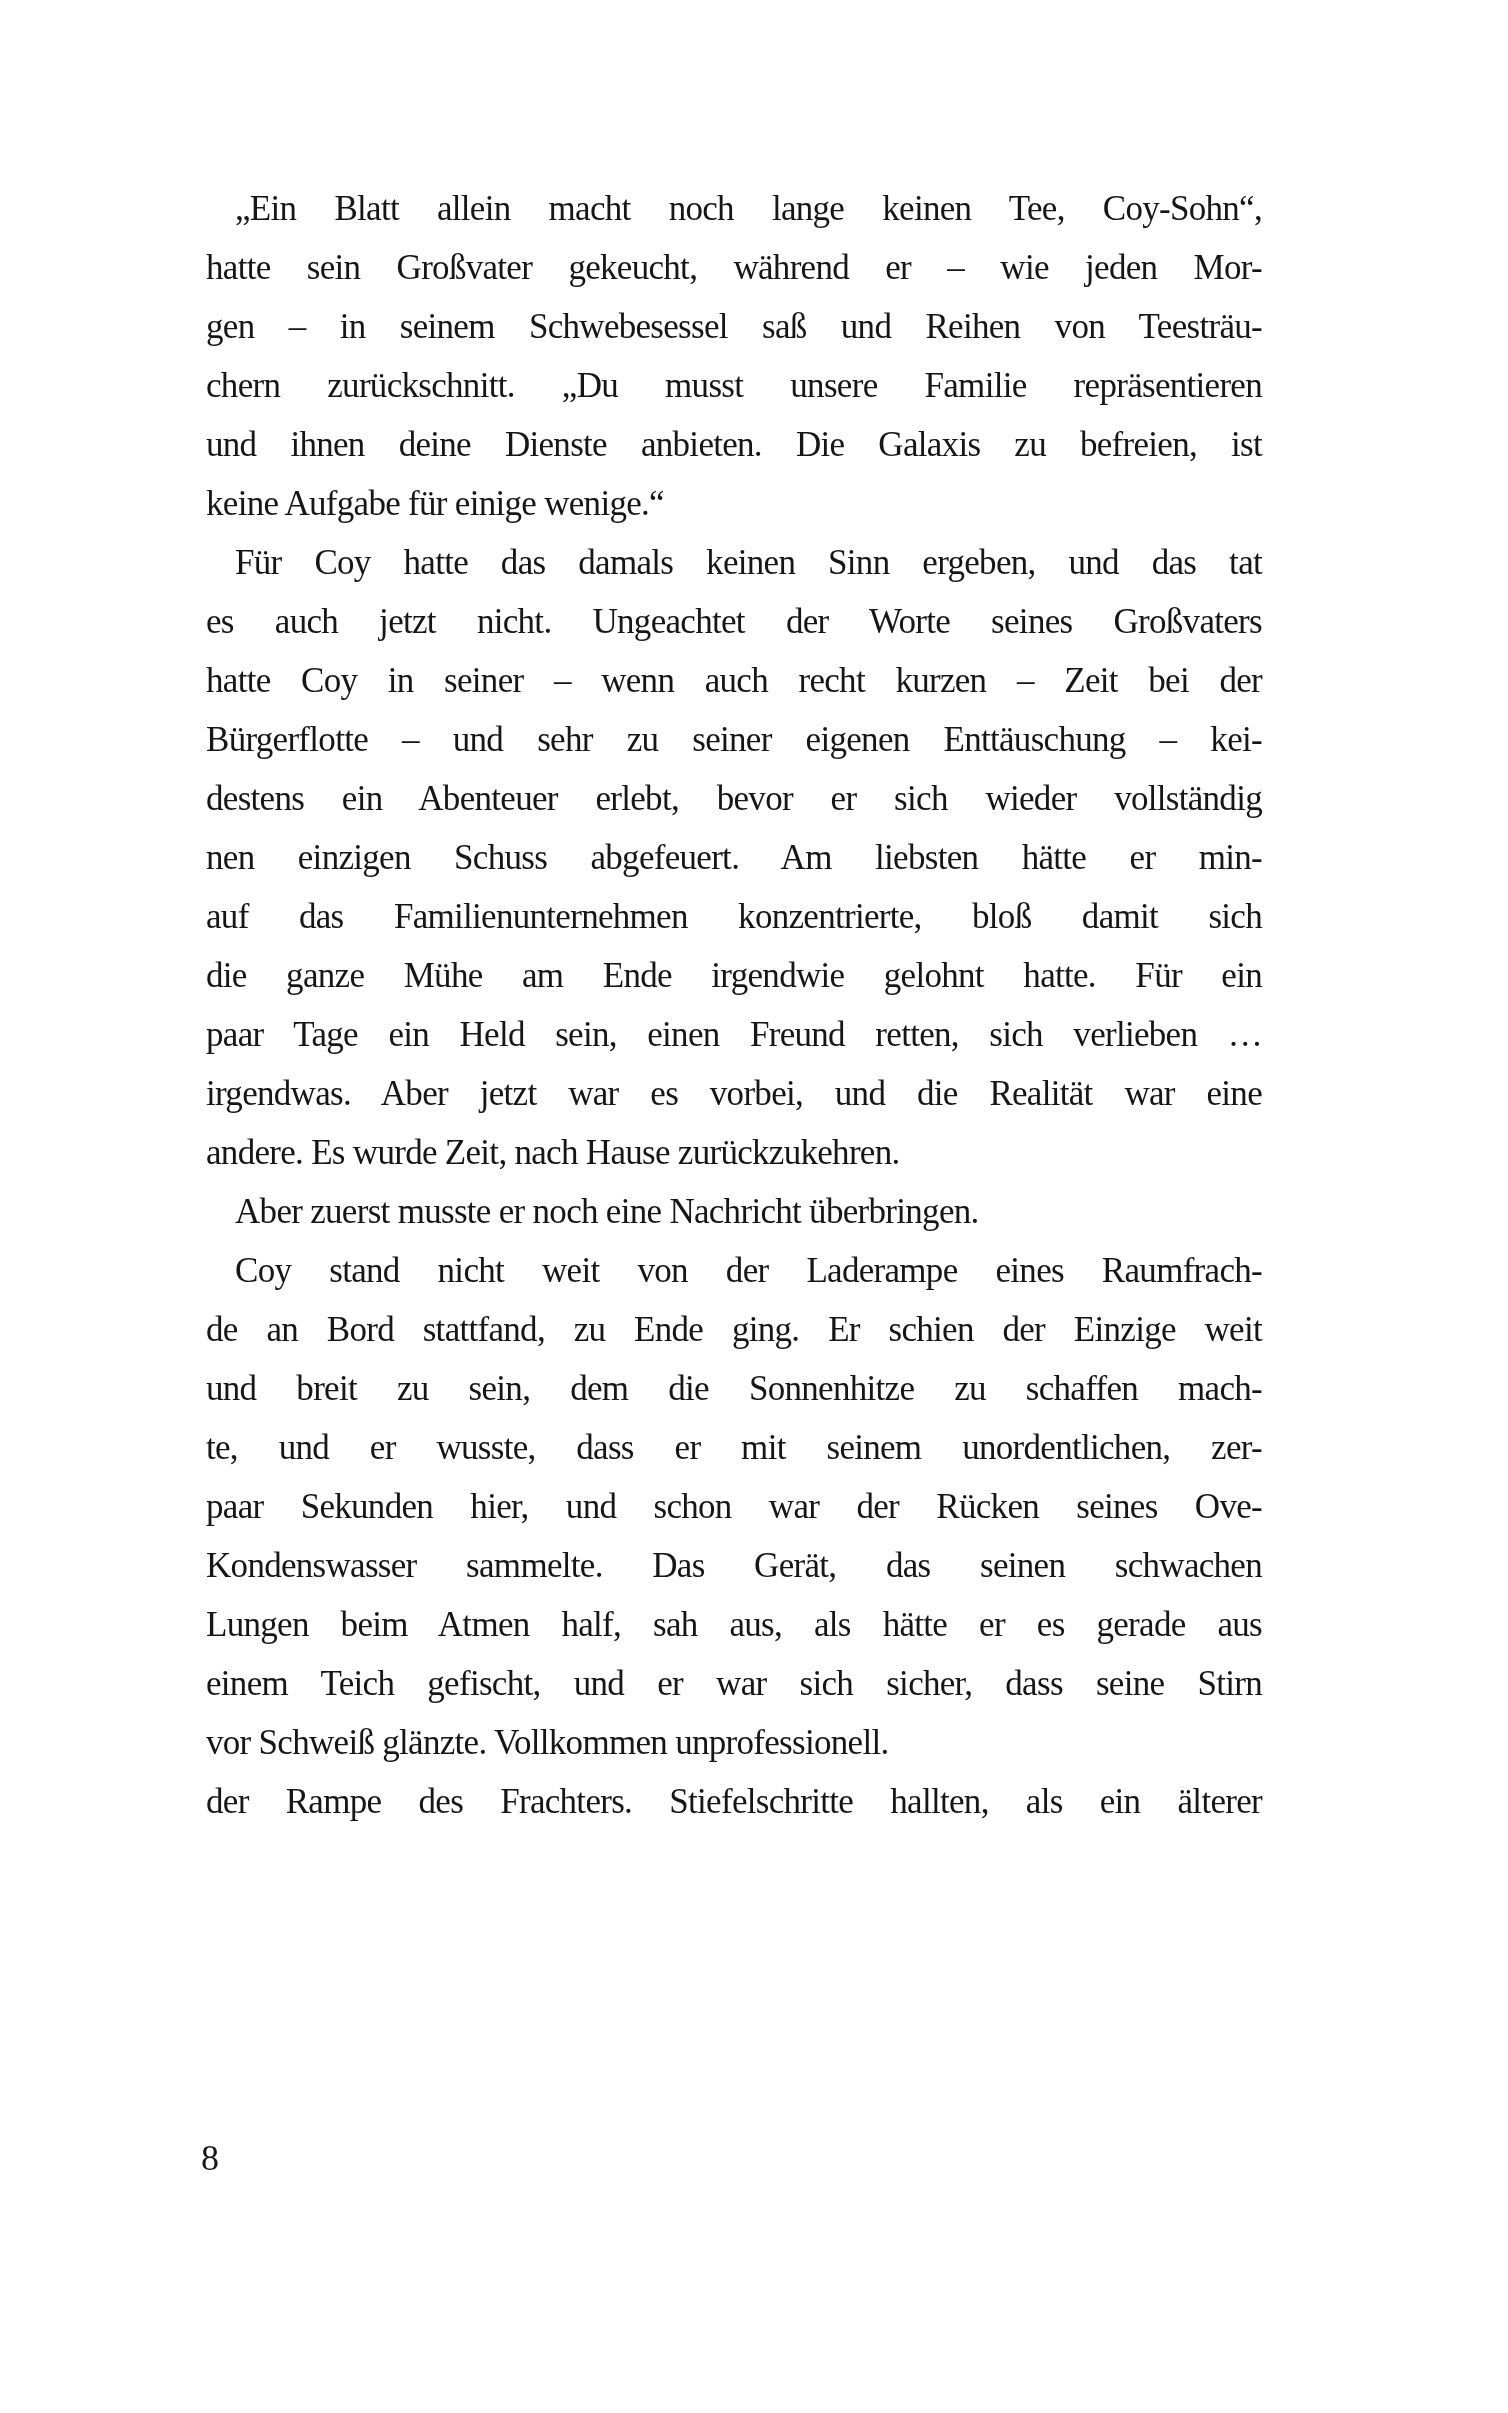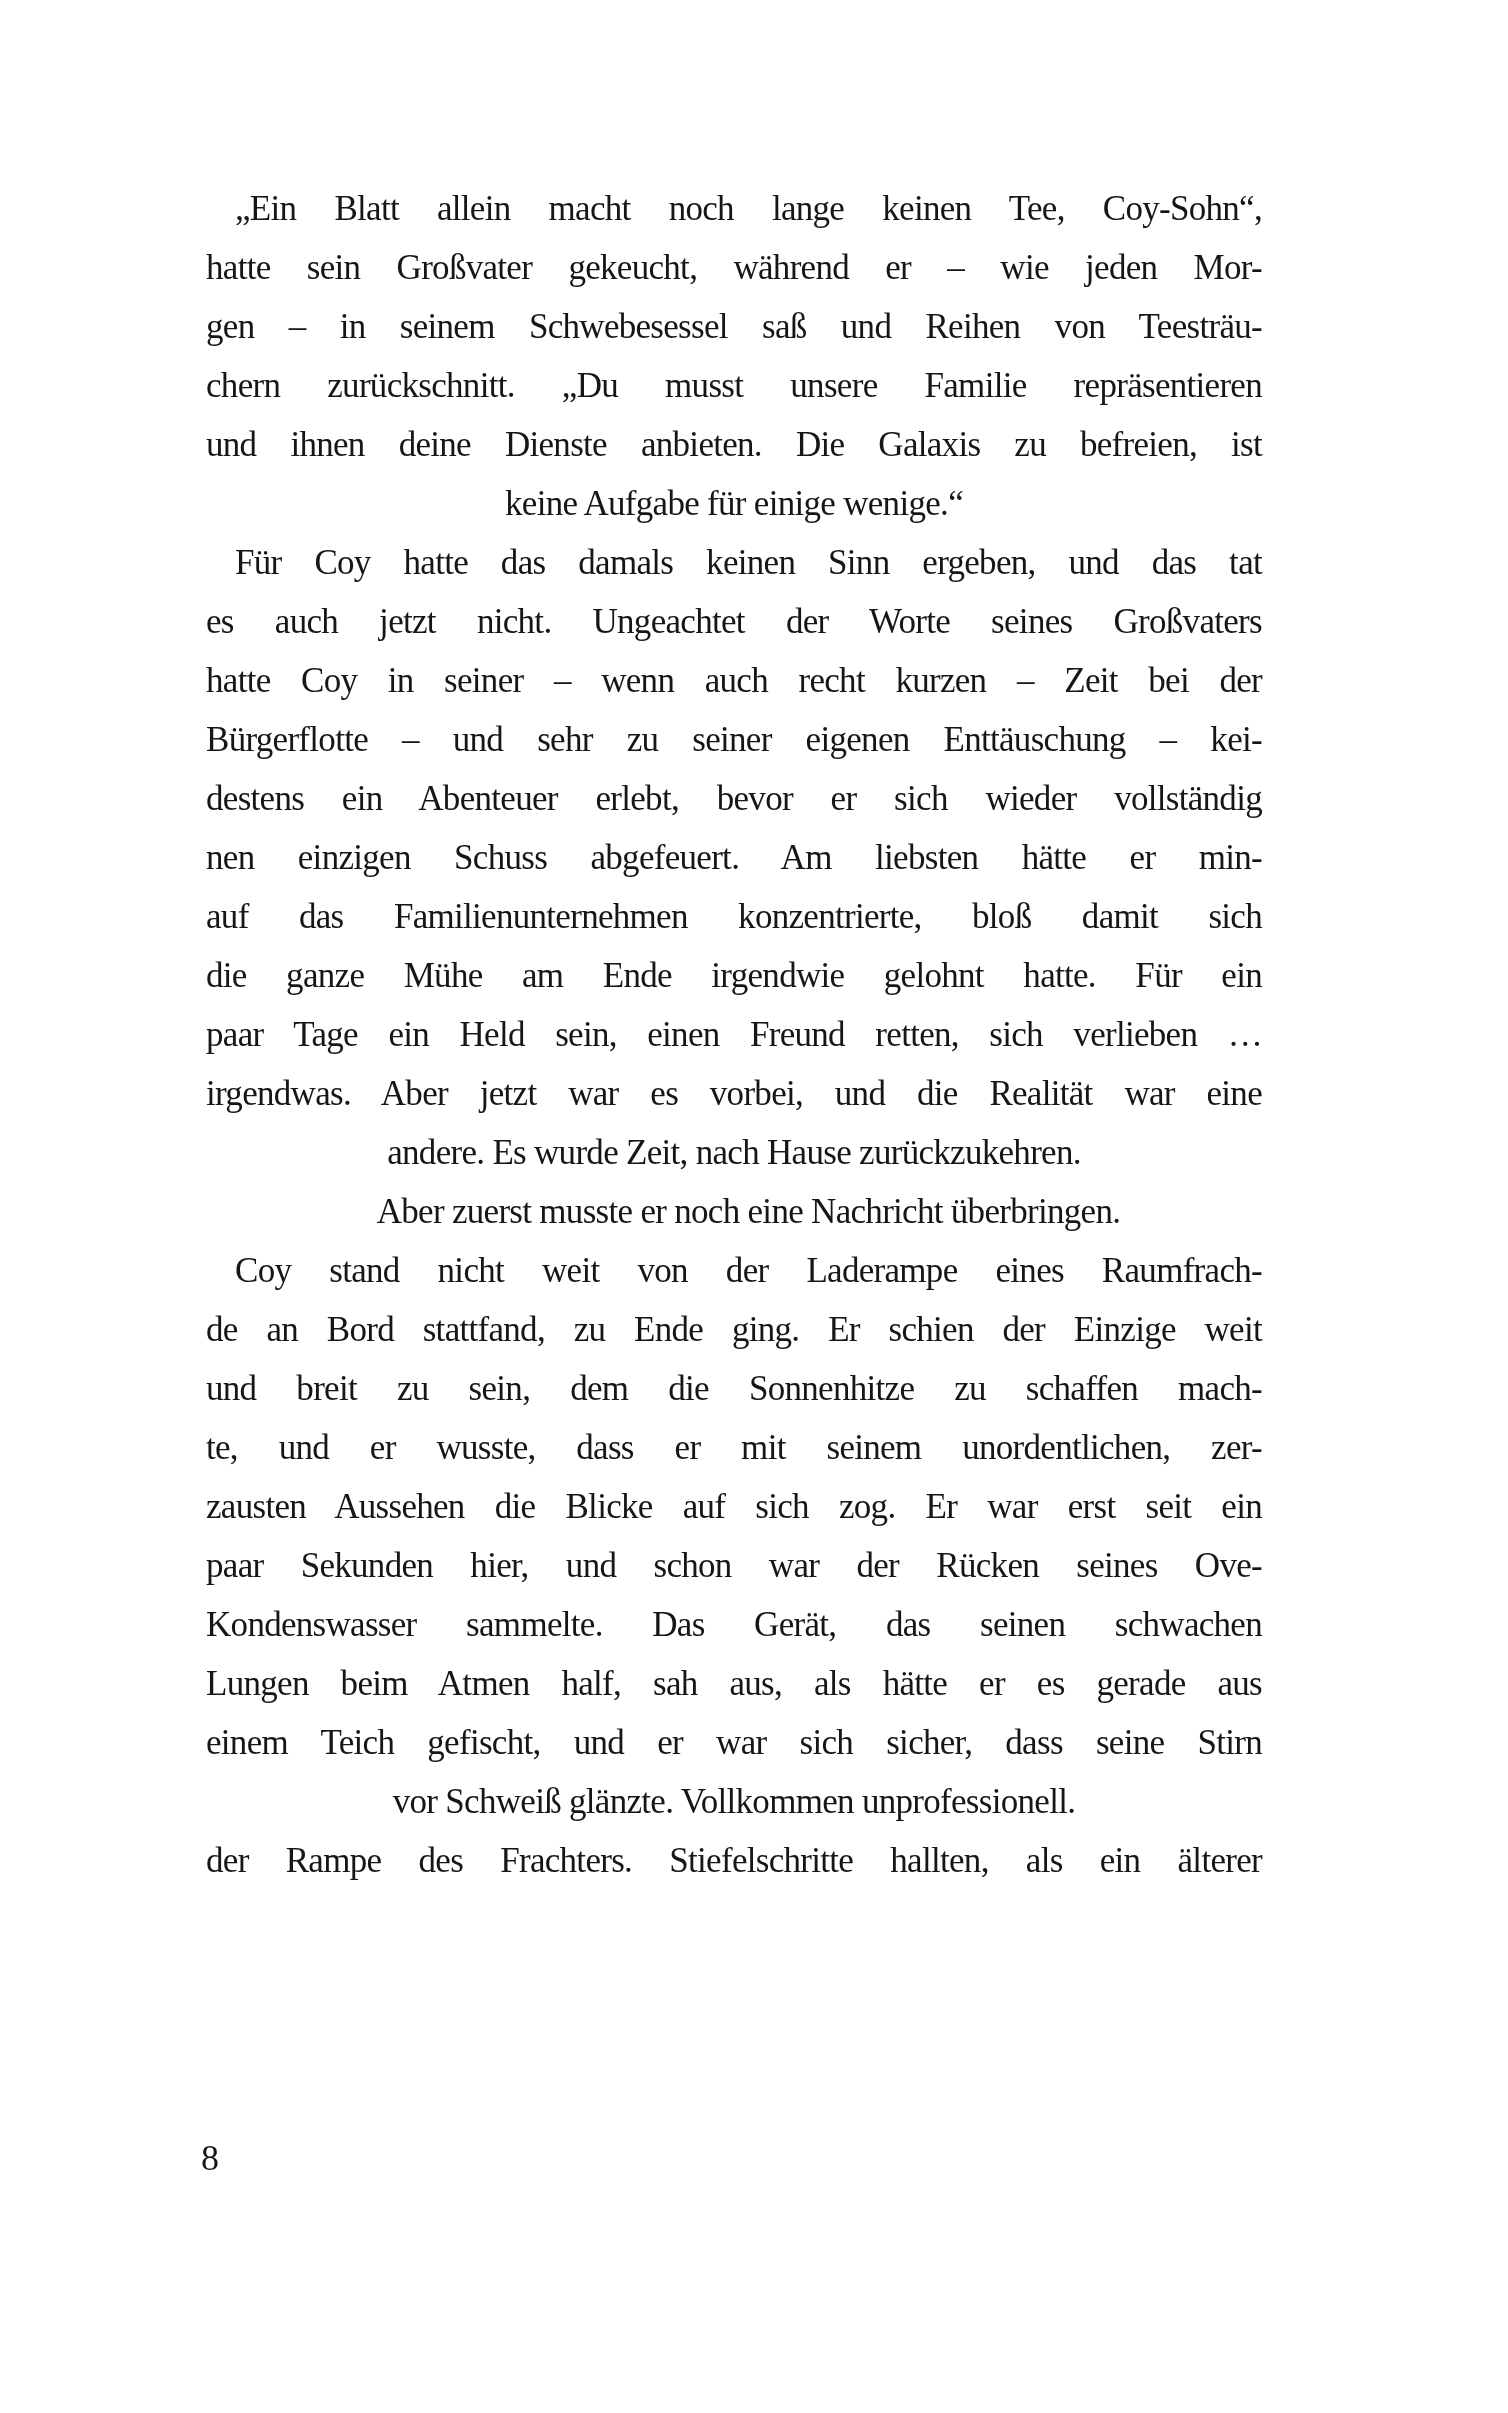--- a/index.html
+++ b/index.html
@@ -23,21 +23,21 @@
     left: 206px;
     top: 179px;
     width: 1056px;
   }
   .line {
     font-size: 35px;
     line-height: 59px;
     height: 59px;
     letter-spacing: -0.02em;
     color: var(--ink, #161616);
-    text-align: center;
+    text-align: left;
     white-space: normal;
     overflow: visible;
   }
   .line.justify {
     text-align: justify;
     text-align-last: justify;
   }
   .line.indent {
     text-indent: 29px;
   }
@@ -71,21 +71,20 @@
       <div class="line justify">auf das Familienunternehmen konzentrierte, bloß damit sich</div>
       <div class="line justify">die ganze Mühe am Ende irgendwie gelohnt hatte. Für ein</div>
       <div class="line justify">paar Tage ein Held sein, einen Freund retten, sich verlieben …</div>
       <div class="line justify">irgendwas. Aber jetzt war es vorbei, und die Realität war eine</div>
       <div class="line">andere. Es wurde Zeit, nach Hause zurückzukehren.</div>
       <div class="line indent">Aber zuerst musste er noch eine Nachricht überbringen.</div>
       <div class="line justify indent">Coy stand nicht weit von der Laderampe eines Raumfrach-</div>
       <div class="line justify">de an Bord stattfand, zu Ende ging. Er schien der Einzige weit</div>
       <div class="line justify">und breit zu sein, dem die Sonnenhitze zu schaffen mach-</div>
       <div class="line justify">te, und er wusste, dass er mit seinem unordentlichen, zer-</div>
-      <div class="line justify">zausten Aussehen die Blicke auf sich zog. Er war erst seit ein</div>
       <div class="line justify">paar Sekunden hier, und schon war der Rücken seines Ove-</div>
       <div class="line justify">Kondenswasser sammelte. Das Gerät, das seinen schwachen</div>
       <div class="line justify">Lungen beim Atmen half, sah aus, als hätte er es gerade aus</div>
       <div class="line justify">einem Teich gefischt, und er war sich sicher, dass seine Stirn</div>
       <div class="line">vor Schweiß glänzte. Vollkommen unprofessionell.</div>
       <div class="line justify">der Rampe des Frachters. Stiefelschritte hallten, als ein älterer</div>
     </div>
   <div class="page-number">8</div>
 </div>
 

